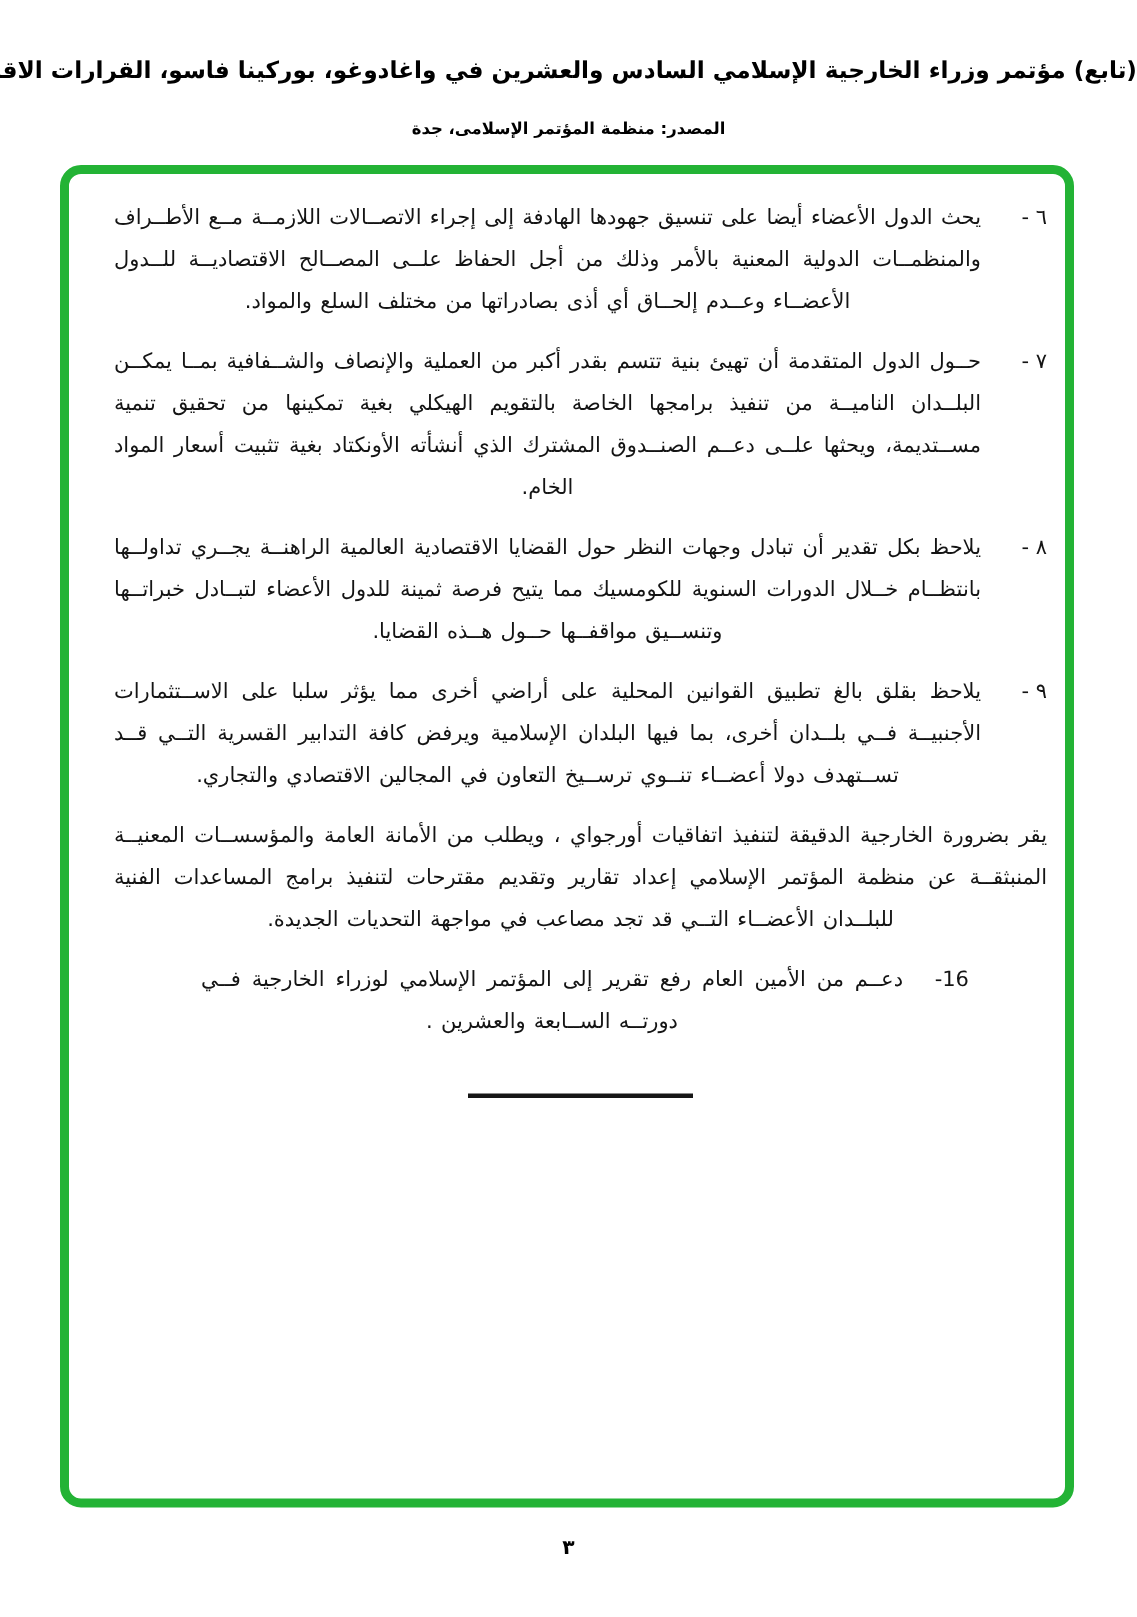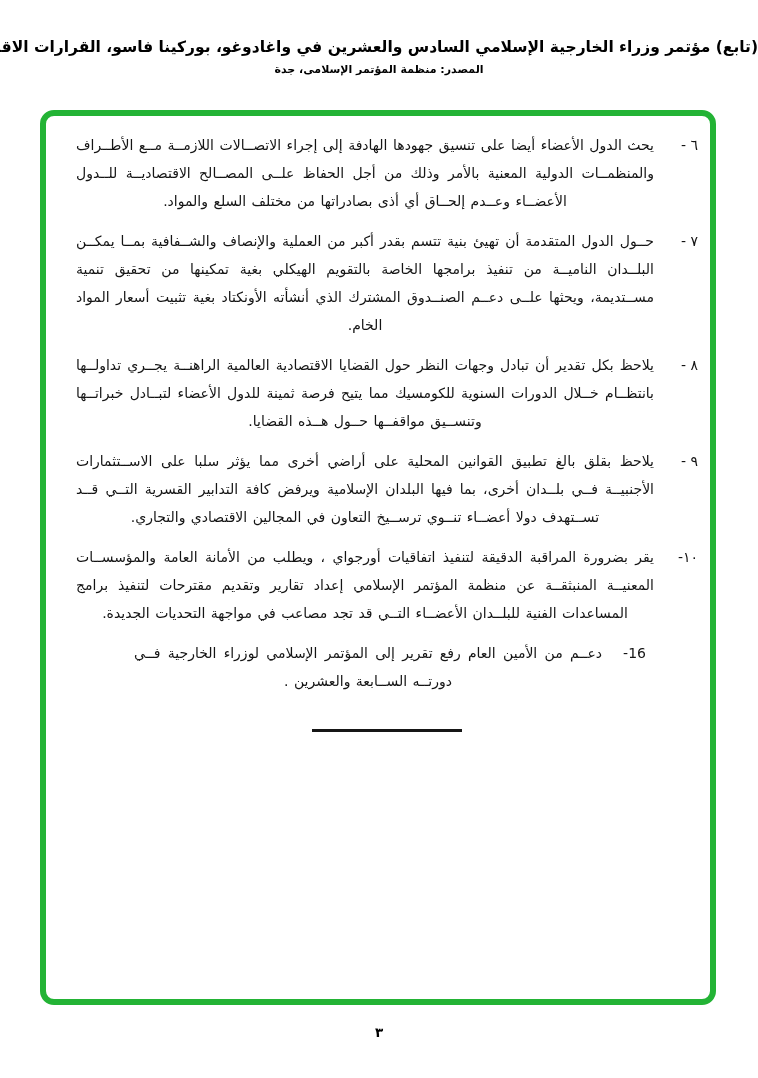--- a/index.html
+++ b/index.html
@@ -25,21 +25,21 @@
     text-align: center;
     direction: rtl;
   }
   .header .h1 {
     font-size: 15.5px;
     font-weight: 700;
     color: #000;
     white-space: nowrap;
   }
   .header .h2 {
-    margin-top: 7px;
+    margin-top: 23px;
     font-size: 11px;
     font-weight: 700;
     color: #000;
   }
 
   
   .frame {
     position: absolute;
     left: 40px;
     top: 110px;
@@ -118,22 +118,21 @@
       </div>
       <div class="item">
         <span class="num">٨ -</span>
         <p class="para"><span class="b">يلاحظ</span><span> بكل تقدير أن تبادل وجهات النظر حول القضايا الاقتصادية العالمية الراهنــة يجــري تداولــها بانتظــام خــلال الدورات السنوية للكومسيك مما يتيح فرصة ثمينة للدول الأعضاء لتبــادل خبراتــها وتنســيق مواقفــها حــول هــذه القضايا.</span></p>
       </div>
       <div class="item">
         <span class="num">٩ -</span>
         <p class="para"><span class="b">يلاحظ</span><span> بقلق بالغ تطبيق القوانين المحلية على أراضي أخرى مما يؤثر سلبا على الاســتثمارات الأجنبيــة فــي بلــدان أخرى، بما فيها البلدان الإسلامية ويرفض كافة التدابير القسرية التــي قــد تســتهدف دولا أعضــاء تنــوي ترســيخ التعاون في المجالين الاقتصادي والتجاري.</span></p>
       </div>
       <div class="item">
-        <span class="num">١٠-</span>
-        <p class="para"><span class="b">يقر</span><span> بضرورة المراقبة الدقيقة لتنفيذ اتفاقيات أورجواي ، </span><span class="b">ويطلب</span><span> من الأمانة العامة والمؤسســات المعنيــة المنبثقــة عن منظمة المؤتمر الإسلامي إعداد تقارير وتقديم مقترحات لتنفيذ برامج المساعدات الفنية للبلــدان الأعضــاء التــي قد تجد مصاعب في مواجهة التحديات الجديدة.</span></p>
+        <p class="para"><span class="b">يقر</span><span> بضرورة الخارجية الدقيقة لتنفيذ اتفاقيات أورجواي ، </span><span class="b">ويطلب</span><span> من الأمانة العامة والمؤسســات المعنيــة المنبثقــة عن منظمة المؤتمر الإسلامي إعداد تقارير وتقديم مقترحات لتنفيذ برامج المساعدات الفنية للبلــدان الأعضــاء التــي قد تجد مصاعب في مواجهة التحديات الجديدة.</span></p>
       </div>
       <div class="item indent">
         <span class="num">16-</span>
         <p class="para"><span class="b">دعــم</span><span> من الأمين العام رفع تقرير إلى المؤتمر الإسلامي لوزراء الخارجية فــي دورتــه الســابعة والعشرين .</span></p>
       </div>
     </div>
   <div class="divider"></div>
 </div>
 
 <div class="pagenum">٣</div>

